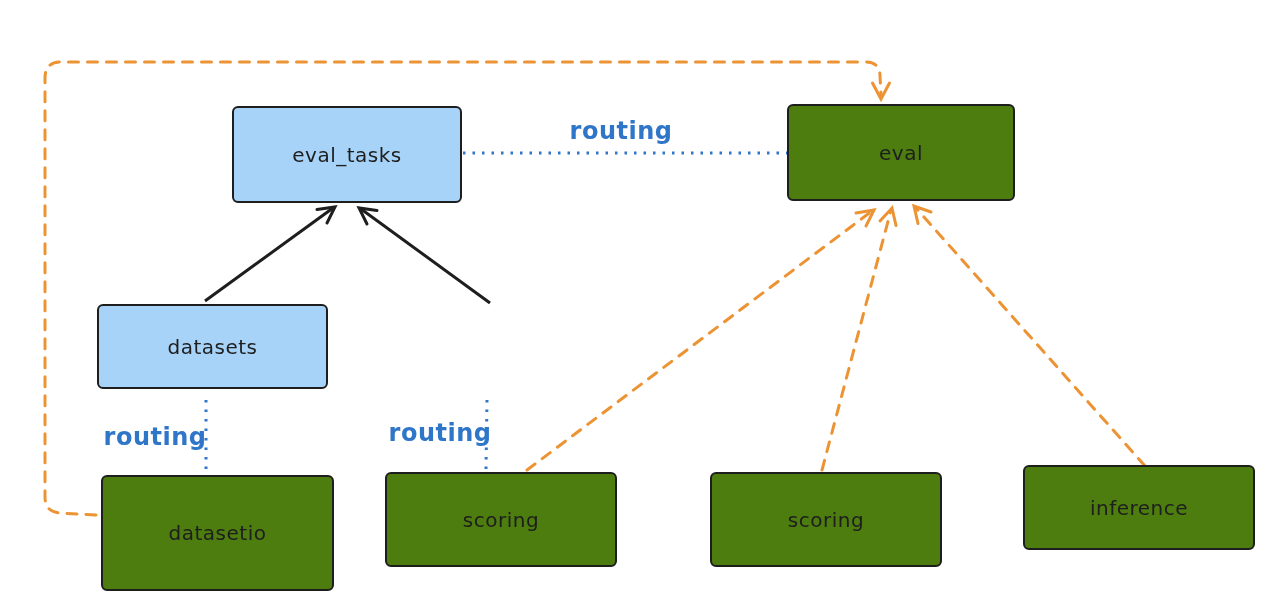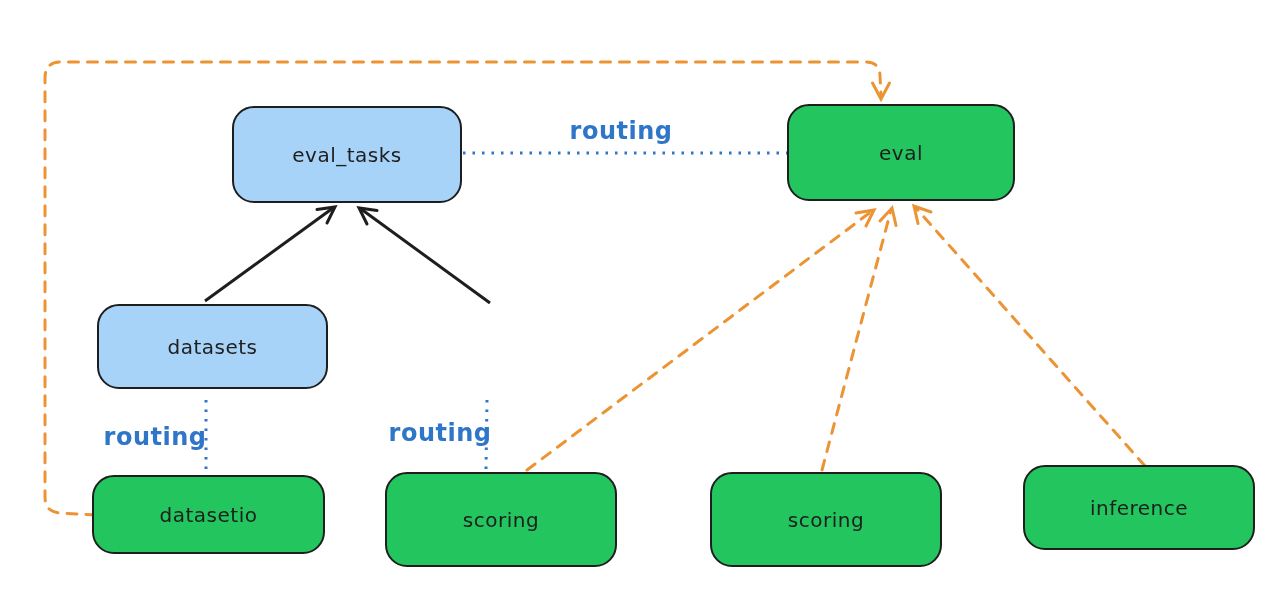--- a/index.html
+++ b/index.html
@@ -20,28 +20,28 @@
     left: 0; top: 0;
     width: 1280px;
     height: 596px;
   }
   .node {
     position: absolute;
     display: flex;
     align-items: center;
     justify-content: center;
     border: 2.5px solid #1e1e1e;
-    border-radius: 22px;
+    border-radius: 6px;
     font-size: 20px;
     color: #1e1e1e;
     letter-spacing: 0.5px;
     box-sizing: border-box;
   }
   .node-blue  { background: #a7d3f8; }
-  .node-green { background: #22c55e; align-items: center; }
+  .node-green { background: #4d7c0f; align-items: center; }
   .edge-label {
     position: absolute;
     color: #2f76c9;
     font-size: 24px;
     font-weight: 600;
     letter-spacing: 0.5px;
     white-space: nowrap;
     transform: translate(-50%, -50%);
   }
   .stroke-black  { stroke: #1e1e1e; }
@@ -81,21 +81,21 @@
 
   <div class="node node-green" style="left:787px; top:104px; width:228px; height:97px;">
     <span>eval</span>
   </div>
 
   <div class="node node-blue" style="left:97px; top:304px; width:231px; height:85px;">
     <span>datasets</span>
   </div>
 
 
-  <div class="node node-green" style="left:92px; top:475px; width:233px; height:79px;">
+  <div class="node node-green" style="left:101px; top:475px; width:233px; height:116px;">
     <span>datasetio</span>
   </div>
 
   <div class="node node-green" style="left:385px; top:472px; width:232px; height:95px;">
     <span>scoring</span>
   </div>
 
   <div class="node node-green" style="left:710px; top:472px; width:232px; height:95px;">
     <span>scoring</span>
   </div>

